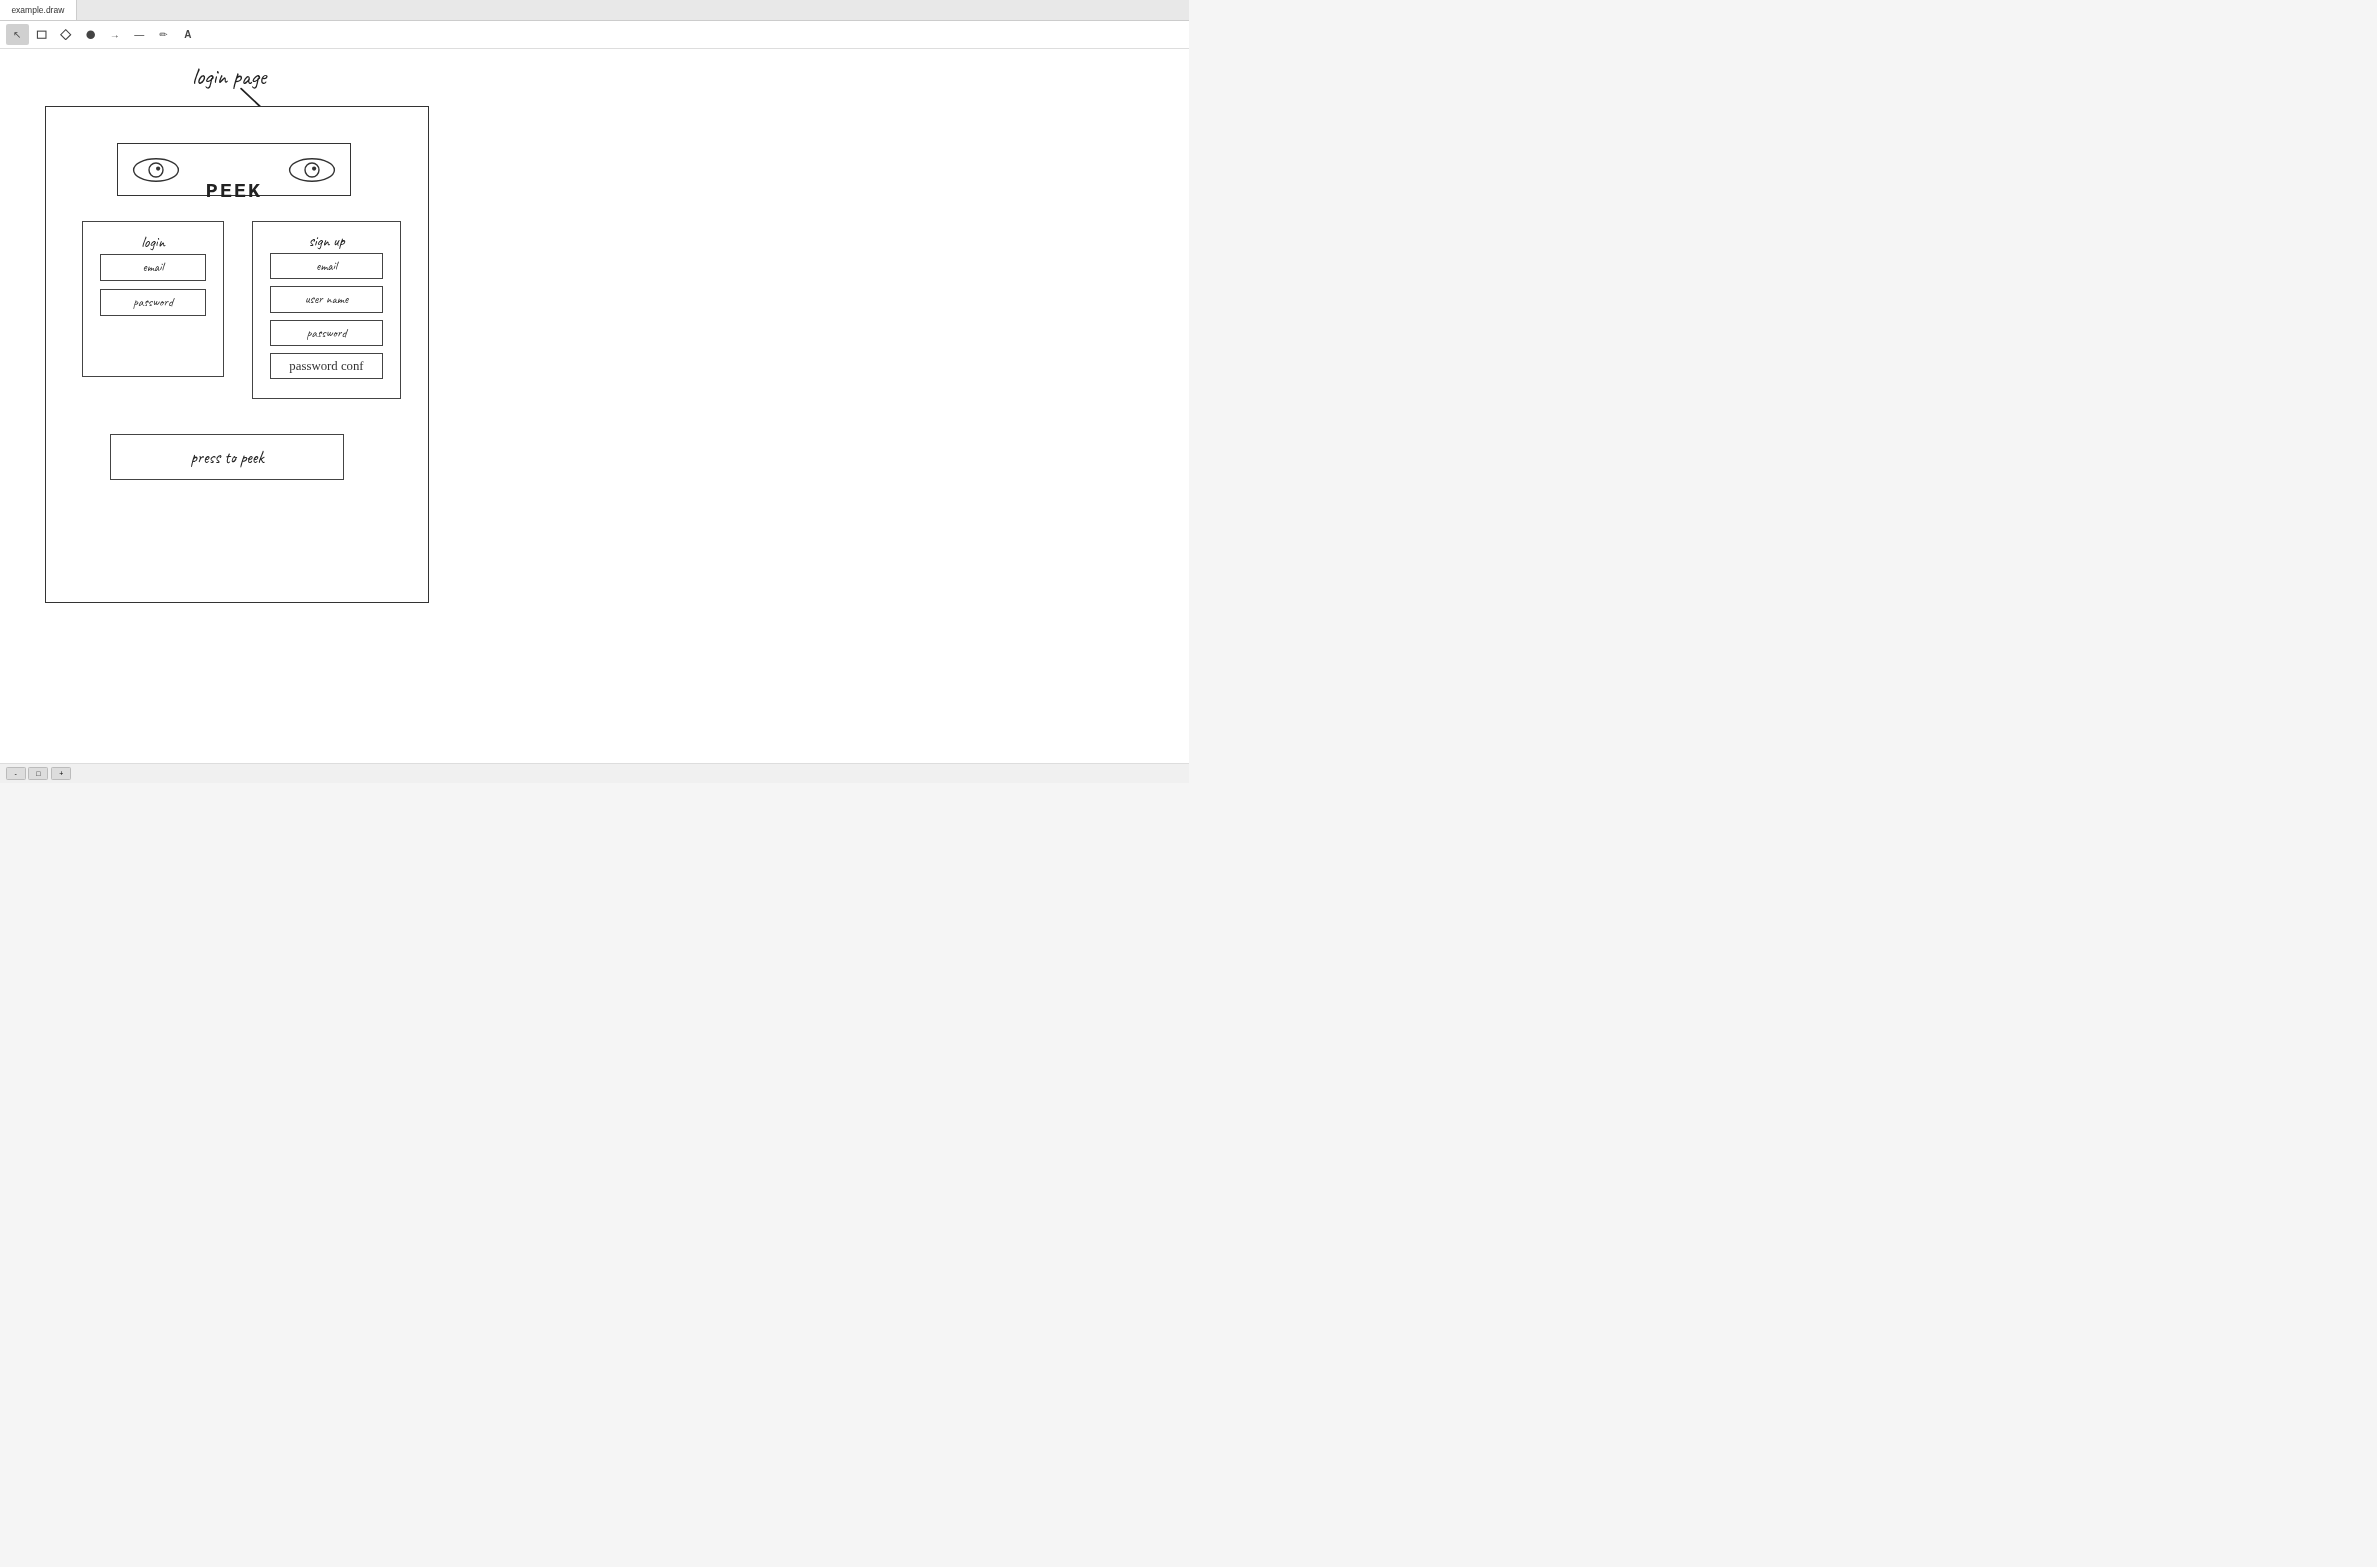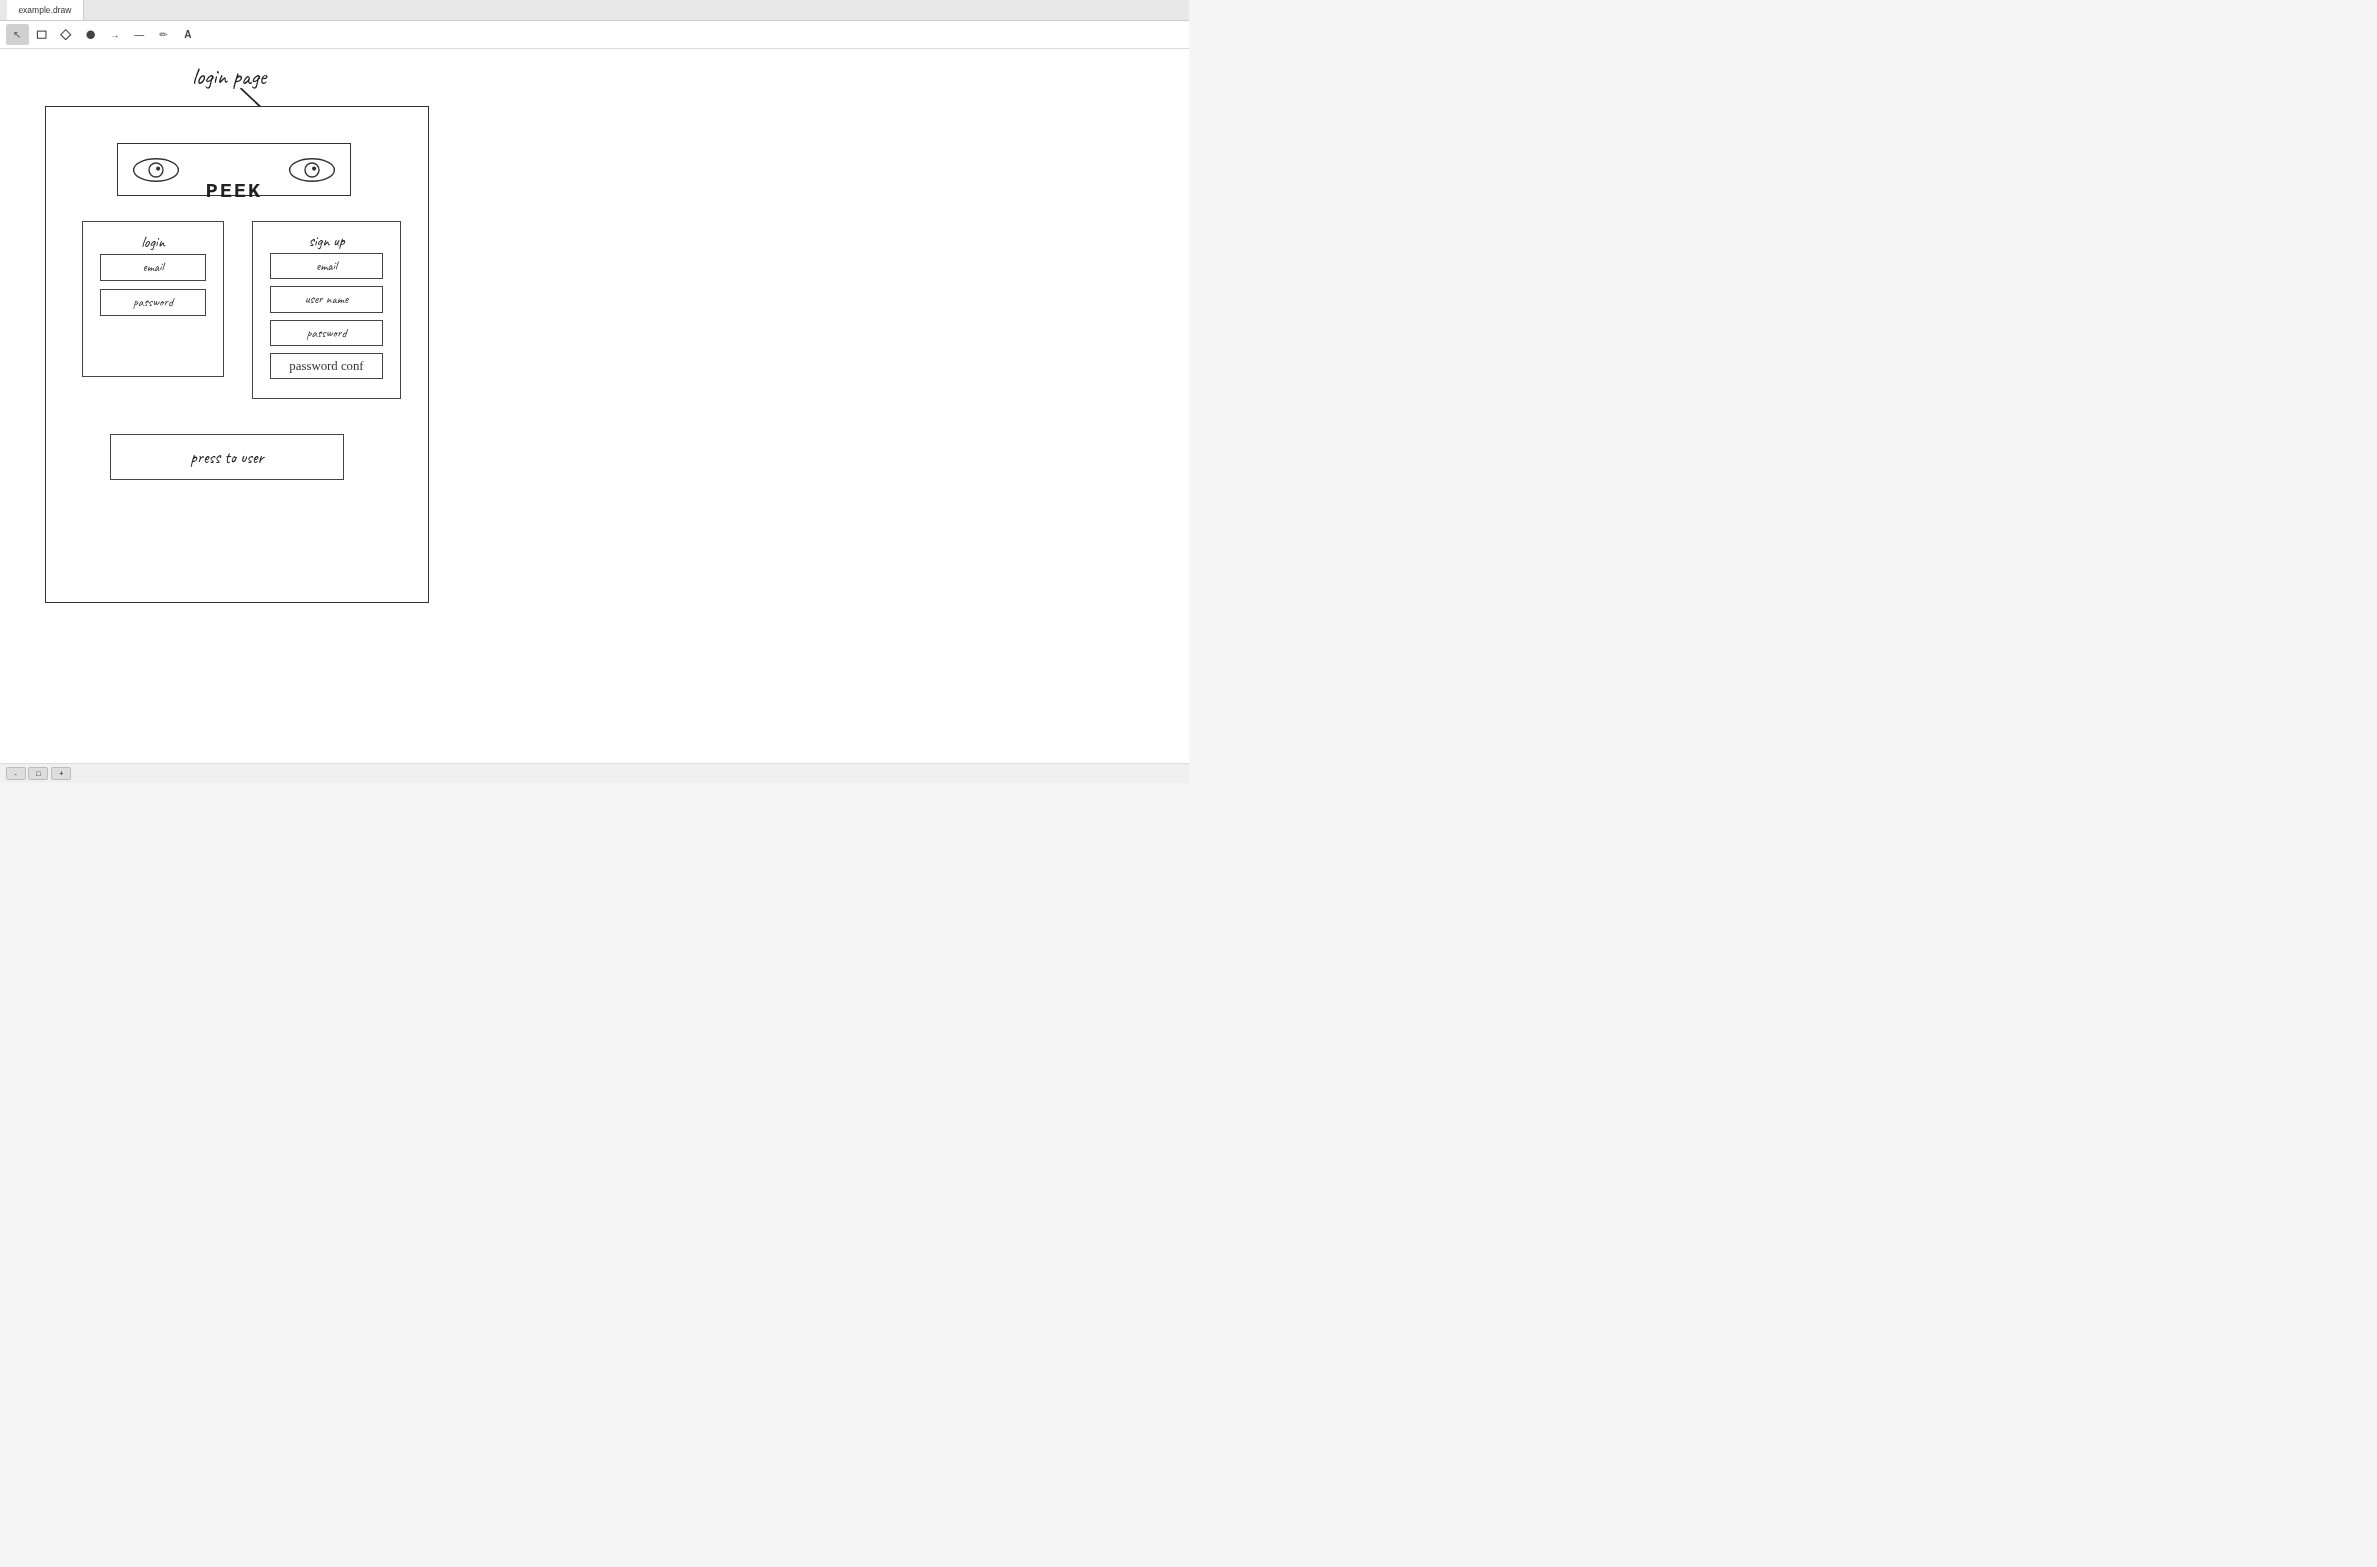--- a/index.html
+++ b/index.html
@@ -13,21 +13,21 @@
       position: relative;
     }
 
     
     #tab-bar {
       height: 21px;
       background: #e8e8e8;
       display: flex;
       align-items: flex-start;
       border-bottom: 0.7px solid #ccc;
-      padding-left: 7px;
+      padding-left: 0;
     }
     .tab {
       height: 100%;
       padding: 0 11.4px;
       background: #ffffff;
       border-right: 0.7px solid #ccc;
       display: flex;
       align-items: center;
       font-size: 8.5px;
       color: #333;
@@ -268,21 +268,21 @@
       <div class="panel-content" style="padding-top: 8.5px;">
         <div class="panel-title">sign up</div>
         <input class="wire-input" readonly="" value="email" style="">
         <input class="wire-input" readonly="" value="user name" style="">
         <input class="wire-input" readonly="" value="password" style="">
         <input class="wire-input" readonly="" style="margin-bottom: 0px; font-family: Liberation Serif, serif;" value="password conf">
       </div>
     </div>
 
     <div class="peek-button" style="left: 64px; top: 327px; width: 234px; height: 46px;">
-      <span class="peek-button-text">press to user</span>
+      <span class="peek-button-text">press to peek</span>
     </div>
 
   </div>
 
   <div id="bottom-bar">
     <button class="bottom-btn">-</button>
     <button class="bottom-btn">□</button>
     <button class="bottom-btn">+</button>
   </div>
 

